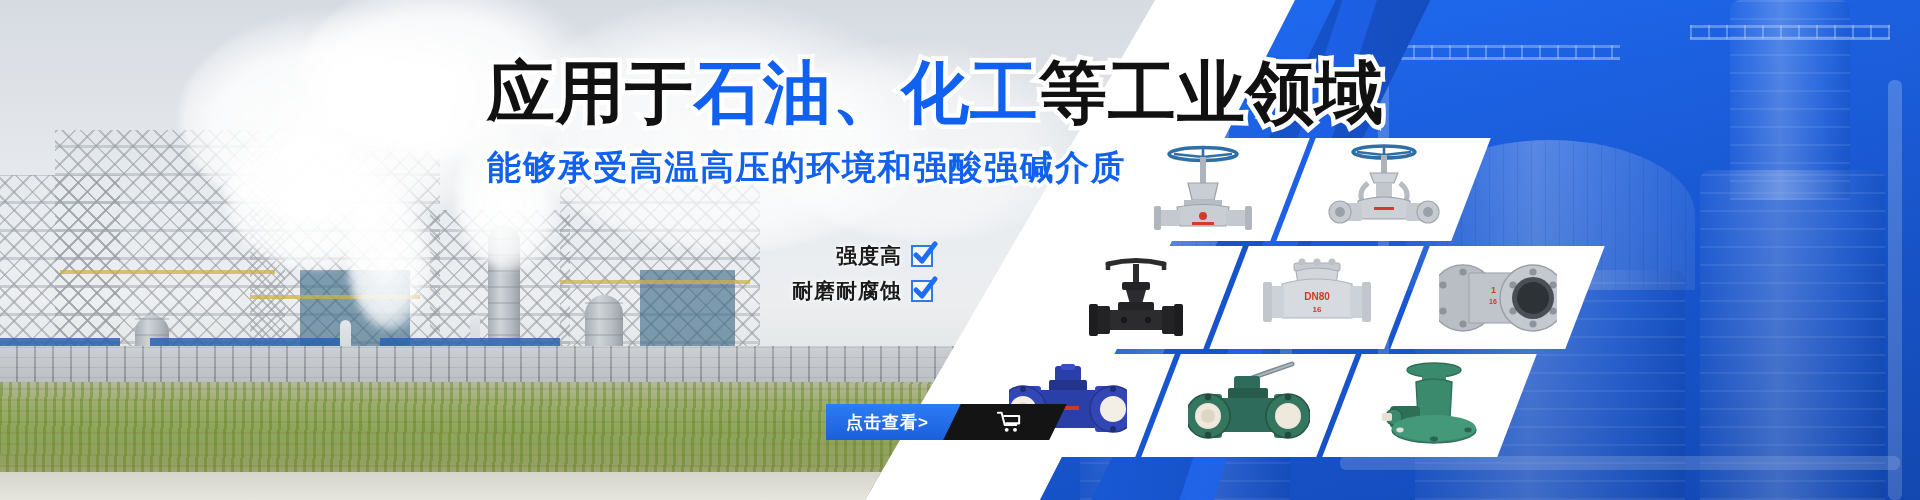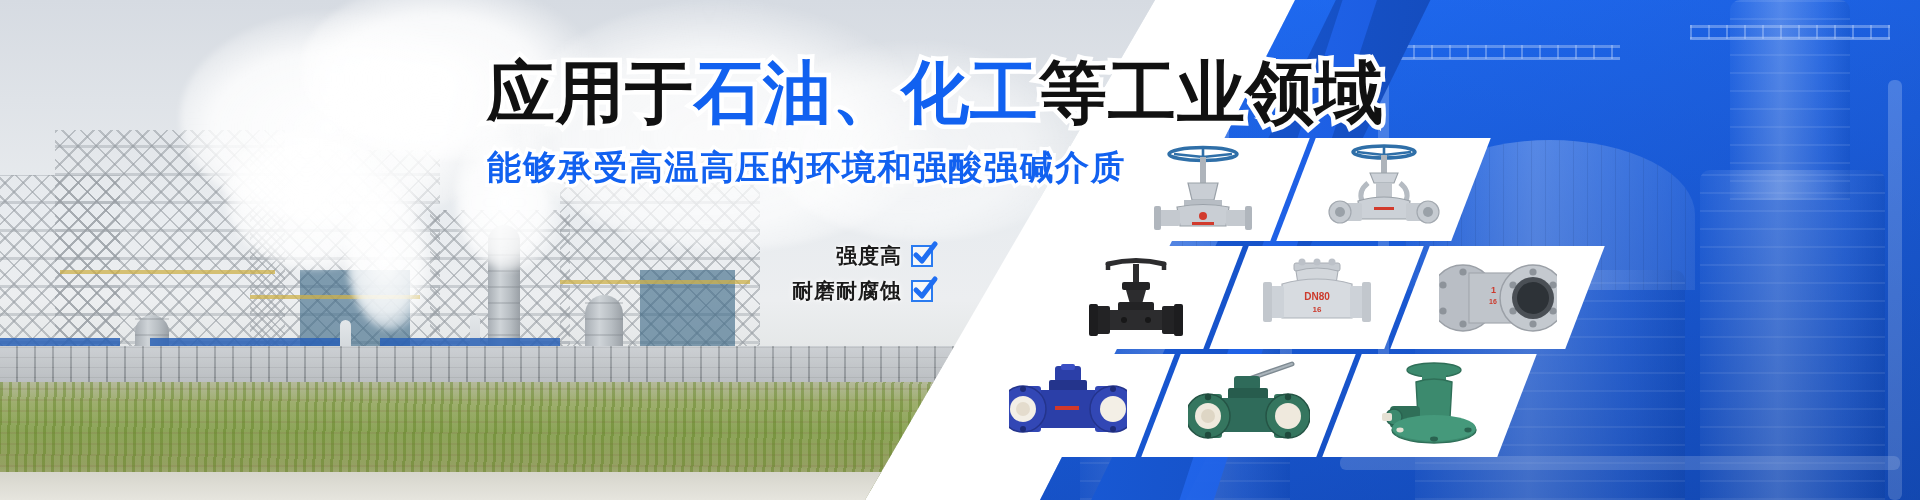--- a/index.html
+++ b/index.html
@@ -211,20 +211,33 @@
     <div class="feat">
       <span class="feat-label">耐磨耐腐蚀</span>
       <span class="cbox">
         <svg viewBox="0 0 30 30">
             <path d="M6 16 L12 22 L25 5" fill="none" stroke="#1f6ef2" stroke-width="5" stroke-linecap="round" stroke-linejoin="round"></path>
           </svg>
       </span>
     </div>
   </div>
 
+  <div class="cta">
+    <div class="cta-main">
+      <span>点击查看&gt;</span>
+    </div>
+    <div class="cta-cart">
+      <svg viewBox="0 0 28 26">
+        <path d="M2 3 h4 l3.4 13.2 h12.4" fill="none" stroke="#fff" stroke-width="2.2" stroke-linecap="round" stroke-linejoin="round"></path>
+        <path d="M8 6.5 h17 v8 h-15" fill="none" stroke="#fff" stroke-width="2.2" stroke-linejoin="round"></path>
+        <circle cx="11.5" cy="21.5" r="2.1" fill="#fff"></circle>
+        <circle cx="20.5" cy="21.5" r="2.1" fill="#fff"></circle>
+      </svg>
+    </div>
+  </div>
 
   <div class="grid">
 
     <div class="tile" style="left:105px; top:0px; width:175px; height:103px;">
       <div class="vwrap">
         <svg width="118" height="92" viewBox="0 0 118 92">
           <ellipse cx="59" cy="10" rx="34" ry="6.5" fill="none" stroke="#2f6fa8" stroke-width="3.6"></ellipse>
           <path d="M30 10 L59 13 L88 10 M59 5 L59 16" stroke="#2f6fa8" stroke-width="2.6" fill="none"></path>
           <rect x="56" y="13" width="6" height="26" fill="#aeb4bb"></rect>
           <path d="M44 39 L74 39 L70 56 L48 56 Z" fill="#c9ced4" stroke="#9aa1a8" stroke-width="1.2"></path>

